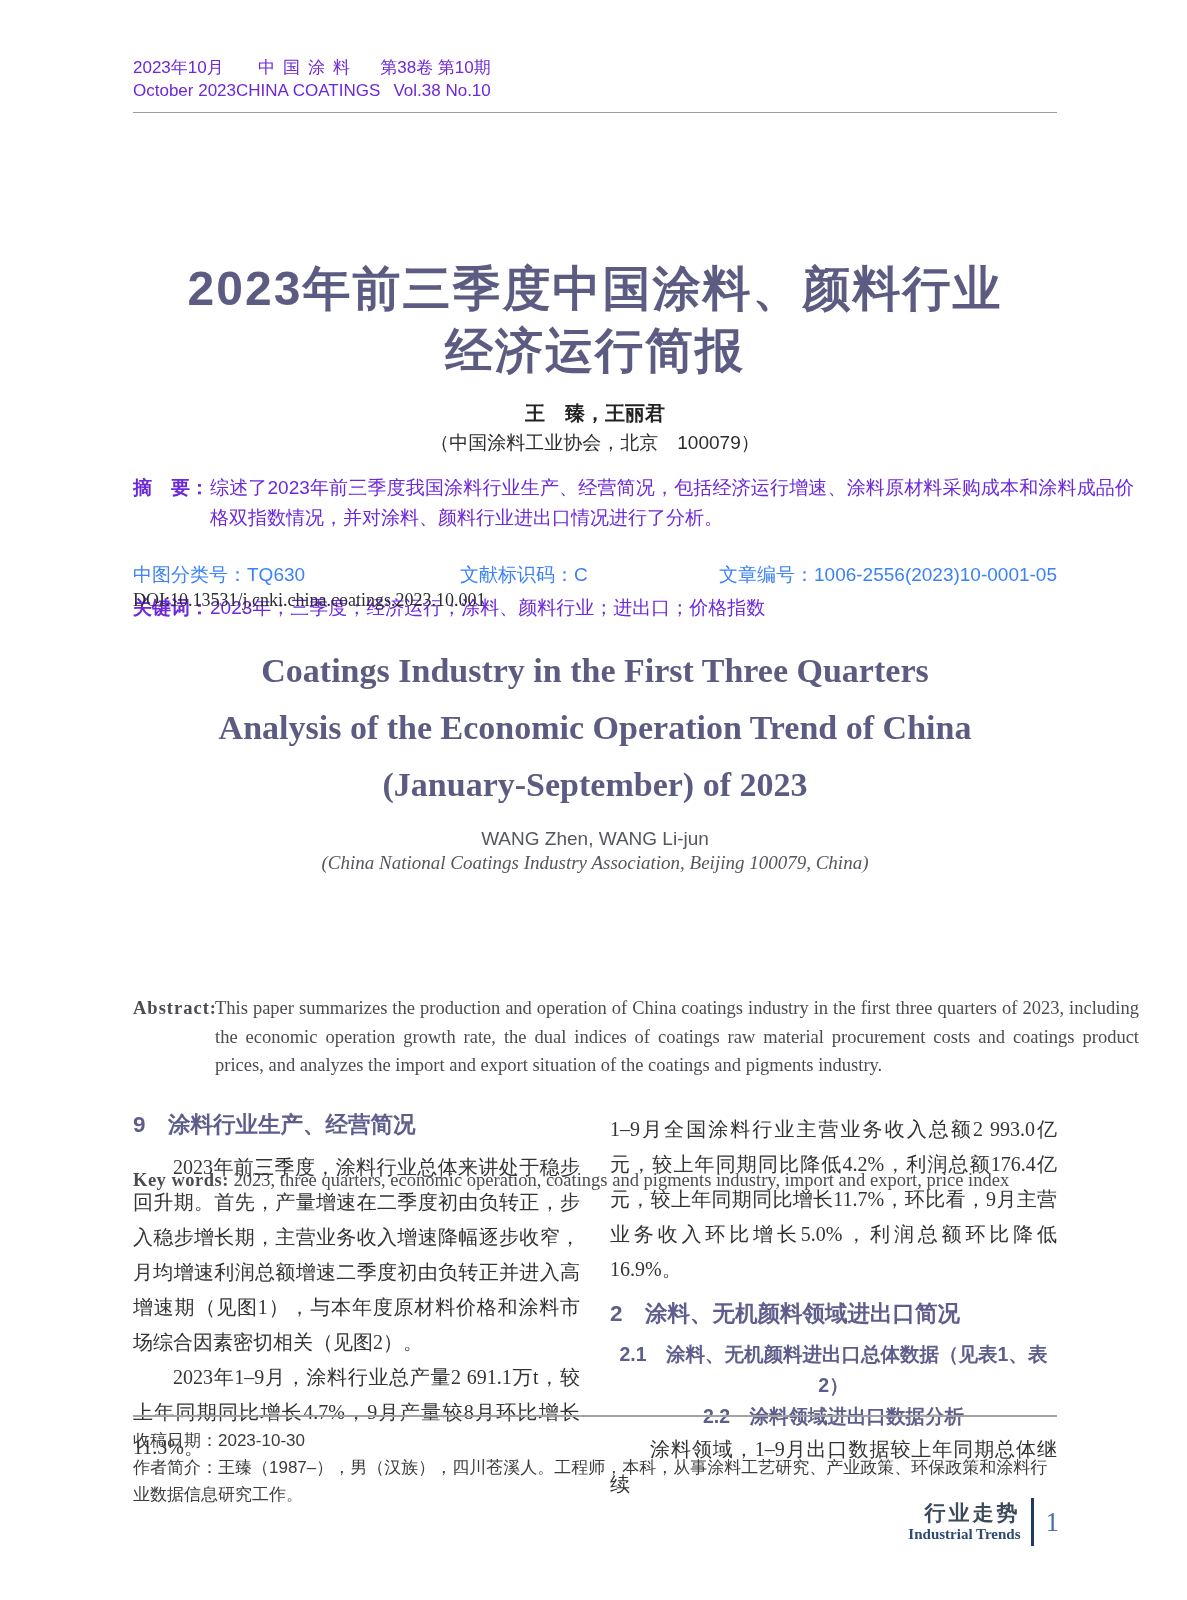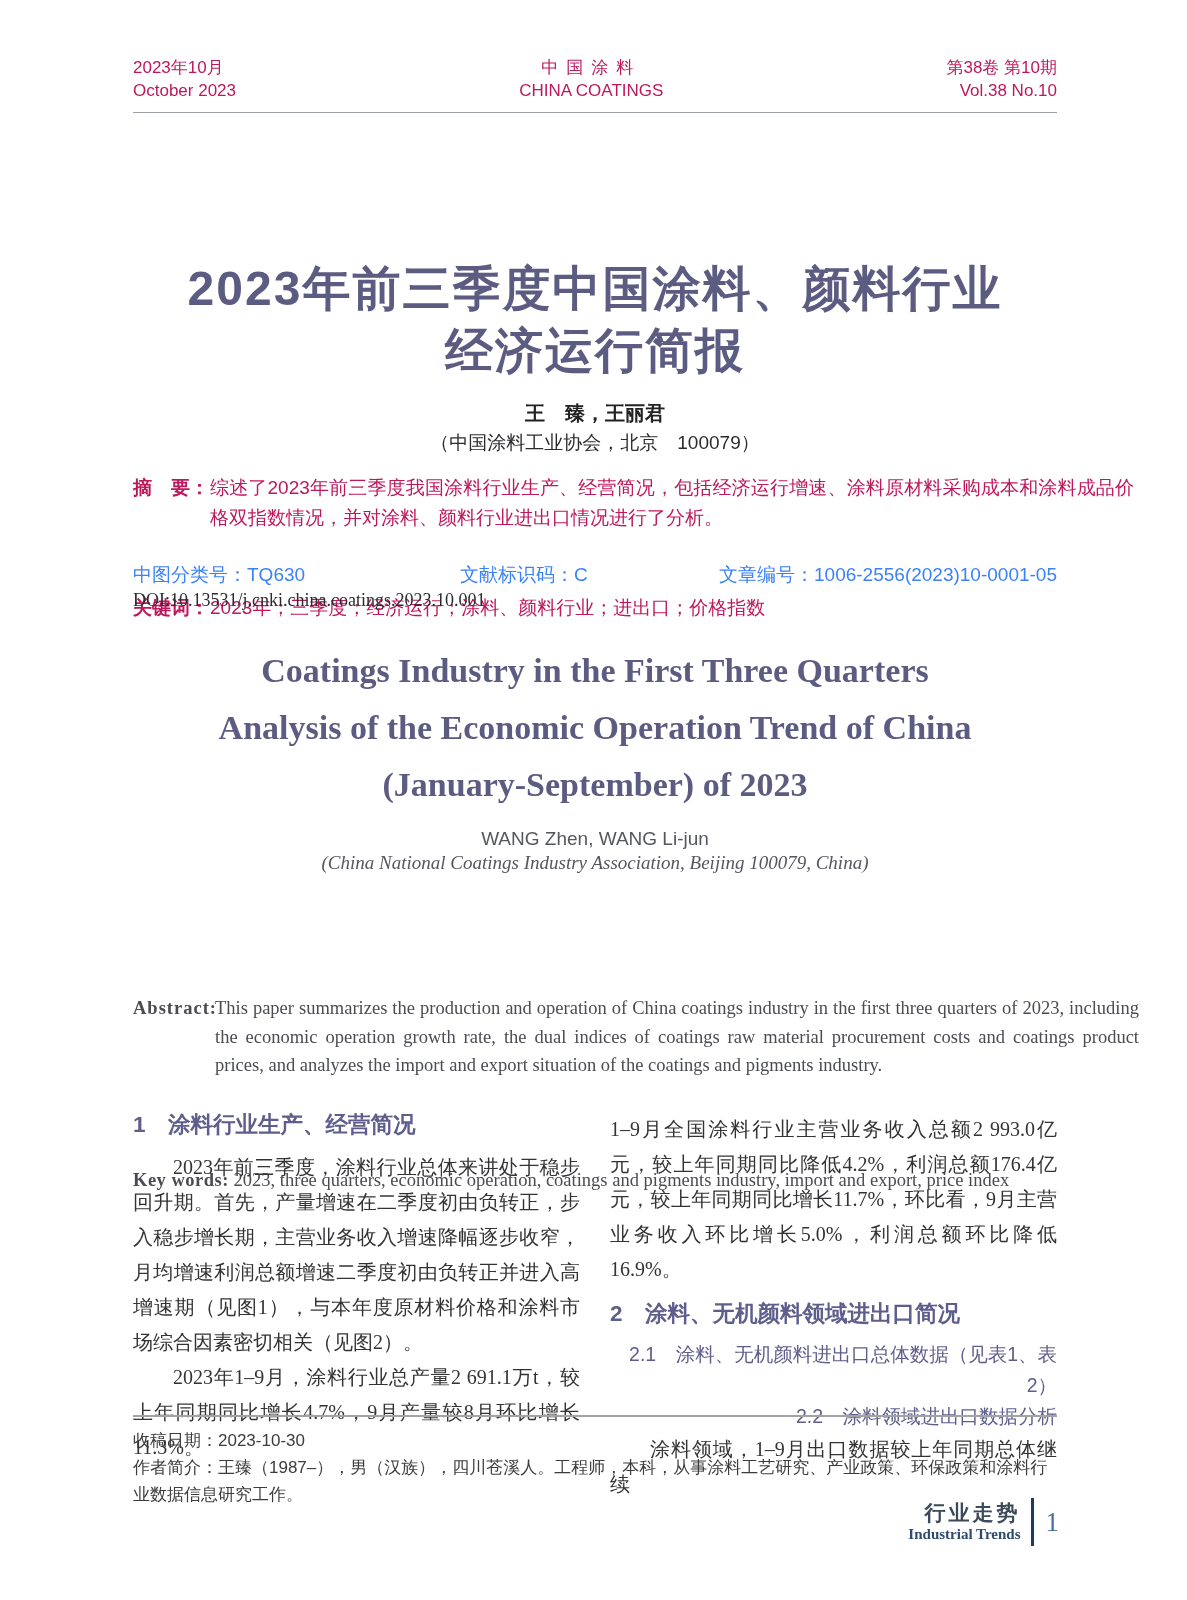--- a/index.html
+++ b/index.html
@@ -10,24 +10,24 @@
     background:#ffffff;
     overflow:hidden;
     font-family:"Liberation Serif", serif;
     color:#333335;
   }
   .abs{position:absolute;left:133px;width:924px;}
 
   
   .jheader{
     top:56px;
-    display:flex;justify-content:space-between;align-items:flex-end;
+    display:flex;justify-content:flex-start;align-items:flex-end;
     padding-bottom:10px;
     border-bottom:1.5px solid #9aa0a6;
-    color:#be185d;
+    color:#6d28d9;
     font-family:"Liberation Sans", sans-serif;
     font-size:17px;line-height:23px;
   }
   .jheader .col-left{text-align:left;}
   .jheader .col-center{text-align:center;}
   .jheader .col-center .cn{letter-spacing:8px;}
   .jheader .col-right{text-align:right;}
 
   
   .title-cn{
@@ -44,21 +44,21 @@
   .affil-cn{
     top:430px;text-align:center;
     font-family:"Liberation Sans", sans-serif;
     color:#2b2c2e;font-size:19px;
   }
 
   
   .hang{
     position:relative;
     font-family:"Liberation Sans", sans-serif;
-    color:#be185d;font-size:19px;line-height:30px;
+    color:#6d28d9;font-size:19px;line-height:30px;
     text-align:justify;
   }
   .hang .hang-label{position:absolute;left:0;top:0;font-weight:bold;white-space:nowrap;}
   .abstract-cn{top:473px;padding-left:77px;}
   .keywords-cn{top:533px;padding-left:77px;}
   .meta-row{
     top:562px;position:absolute;
     font-family:"Liberation Sans", sans-serif;
     font-size:19px;color:#3b82f6;
   }
@@ -110,23 +110,23 @@
   .col-l{left:133px;top:1108px;}
   .col-r{left:610px;top:1112px;}
   .section-h{
     font-family:"Liberation Sans", sans-serif;
     font-weight:bold;color:#5e5e8c;
     font-size:22.5px;line-height:34px;
     margin:0 0 8px 0;text-align:left;
   }
   .subsection-h{
     font-family:"Liberation Sans", sans-serif;
-    font-weight:normal;color:#5e5e8c;
+    font-weight:bold;color:#5e5e8c;
     font-size:19.5px;line-height:31px;
-    margin:0;text-align:right;
+    margin:0;text-align:center;
   }
   .bodycol p{margin:0;}
   .bodycol p.indent{text-indent:2em;}
   .col-r .section-h{margin-top:10px;}
 
   
   .footnote{
     top:1415px;
     border-top:2px solid #a3a3a3;
     padding-top:10px;
@@ -215,21 +215,21 @@
     <span class="hang-label">Abstract:</span>
     <span>This paper summarizes the production and operation of China coatings industry in the first three quarters of 2023, including the economic operation growth rate, the dual indices of coatings raw material procurement costs and coatings product prices, and analyzes the import and export situation of the coatings and pigments industry.</span>
   </div>
 
   <div class="abs hang-en keywords-en">
     <span class="inline-label">Key words:</span>
     <span>2023, three quarters, economic operation, coatings and pigments industry, import and export, price index</span>
   </div>
 
   <div class="bodycol col-l">
-    <h2 class="section-h">1　涂料行业生产、经营简况</h2>
+    <h2 class="section-h">9　涂料行业生产、经营简况</h2>
     <p class="indent">2023年前三季度，涂料行业总体来讲处于稳步回升期。首先，产量增速在二季度初由负转正，步入稳步增长期，主营业务收入增速降幅逐步收窄，月均增速利润总额增速二季度初由负转正并进入高增速期（见图1），与本年度原材料价格和涂料市场综合因素密切相关（见图2）。</p>
     <p class="indent">2023年1–9月，涂料行业总产量2 691.1万t，较上年同期同比增长4.7%，9月产量较8月环比增长11.3%。</p>
   </div>
 
   <div class="bodycol col-r">
     <p>1–9月全国涂料行业主营业务收入总额2 993.0亿元，较上年同期同比降低4.2%，利润总额176.4亿元，较上年同期同比增长11.7%，环比看，9月主营业务收入环比增长5.0%，利润总额环比降低16.9%。</p>
     <h2 class="section-h">2　涂料、无机颜料领域进出口简况</h2>
     <h3 class="subsection-h">2.1　涂料、无机颜料进出口总体数据（见表1、表2）</h3>
     <h3 class="subsection-h">2.2　涂料领域进出口数据分析</h3>
     <p class="indent">涂料领域，1–9月出口数据较上年同期总体继续</p>

